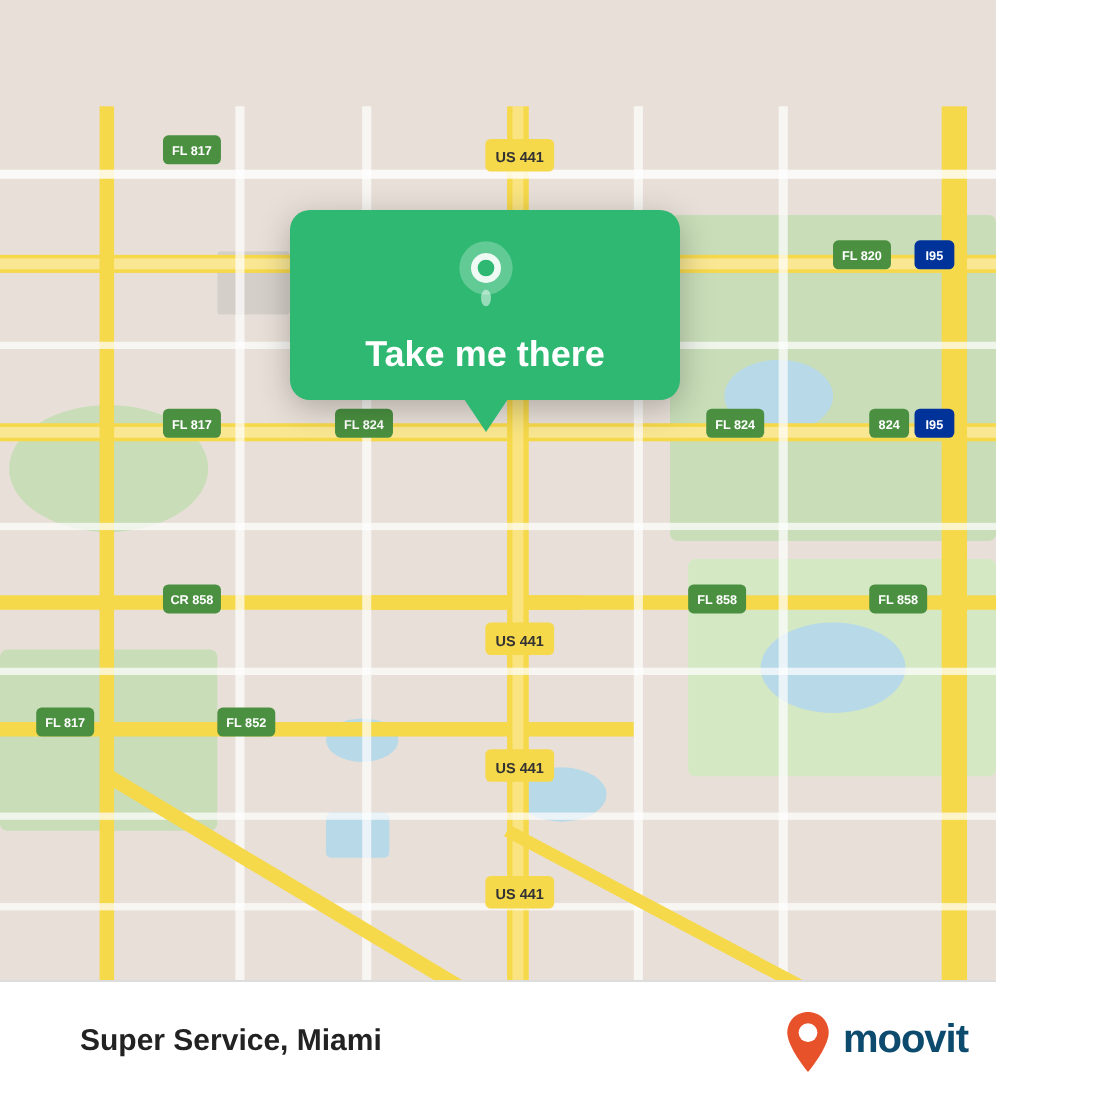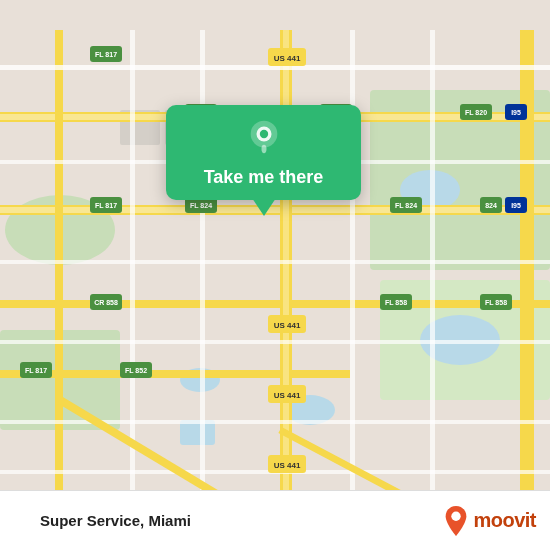--- a/index.html
+++ b/index.html
@@ -6,21 +6,21 @@
 
     body {
       width: 550px;
       height: 550px;
       overflow: hidden;
       font-family: Arial, sans-serif;
       position: relative;
     }
 
     #map-container {
-      width: 550px;
+      width: 498px;
       height: 550px;
       position: relative;
       overflow: hidden;
     }
 
     
     #map-bg {
       width: 100%;
       height: 100%;
       background-color: #e8e0d8;
@@ -33,21 +33,21 @@
       position: absolute;
       top: 0; left: 0;
       width: 100%;
       height: 100%;
     }
 
     
     #tooltip-card {
       position: absolute;
       top: 105px;
-      left: 166px;
+      left: 145px;
       width: 195px;
       background: #2eb872;
       border-radius: 10px;
       display: flex;
       flex-direction: column;
       align-items: center;
       padding: 14px 18px 12px 18px;
       box-shadow: 0 4px 16px rgba(0,0,0,0.25);
       z-index: 10;
     }
@@ -120,21 +120,21 @@
     }
 
     #moovit-pin {
       width: 26px;
       height: 32px;
     }
 
     #moovit-text {
       font-size: 20px;
       font-weight: bold;
-      color: #c2410c;
+      color: #0c4a6e;
       letter-spacing: -0.5px;
     }
   </style>
 </head>
 <body>
 
 <div id="map-container">
   <div id="map-bg"></div>
 
   <svg id="map-svg" viewBox="0 0 550 490" xmlns="http://www.w3.org/2000/svg">

